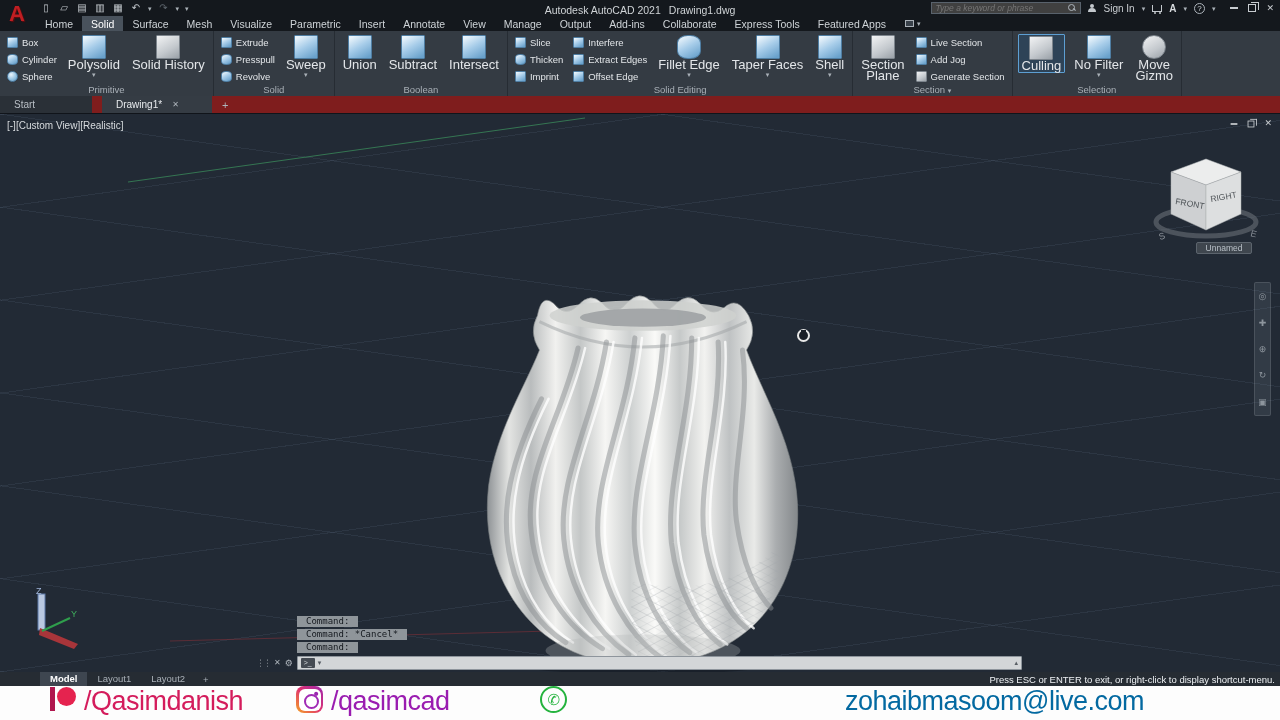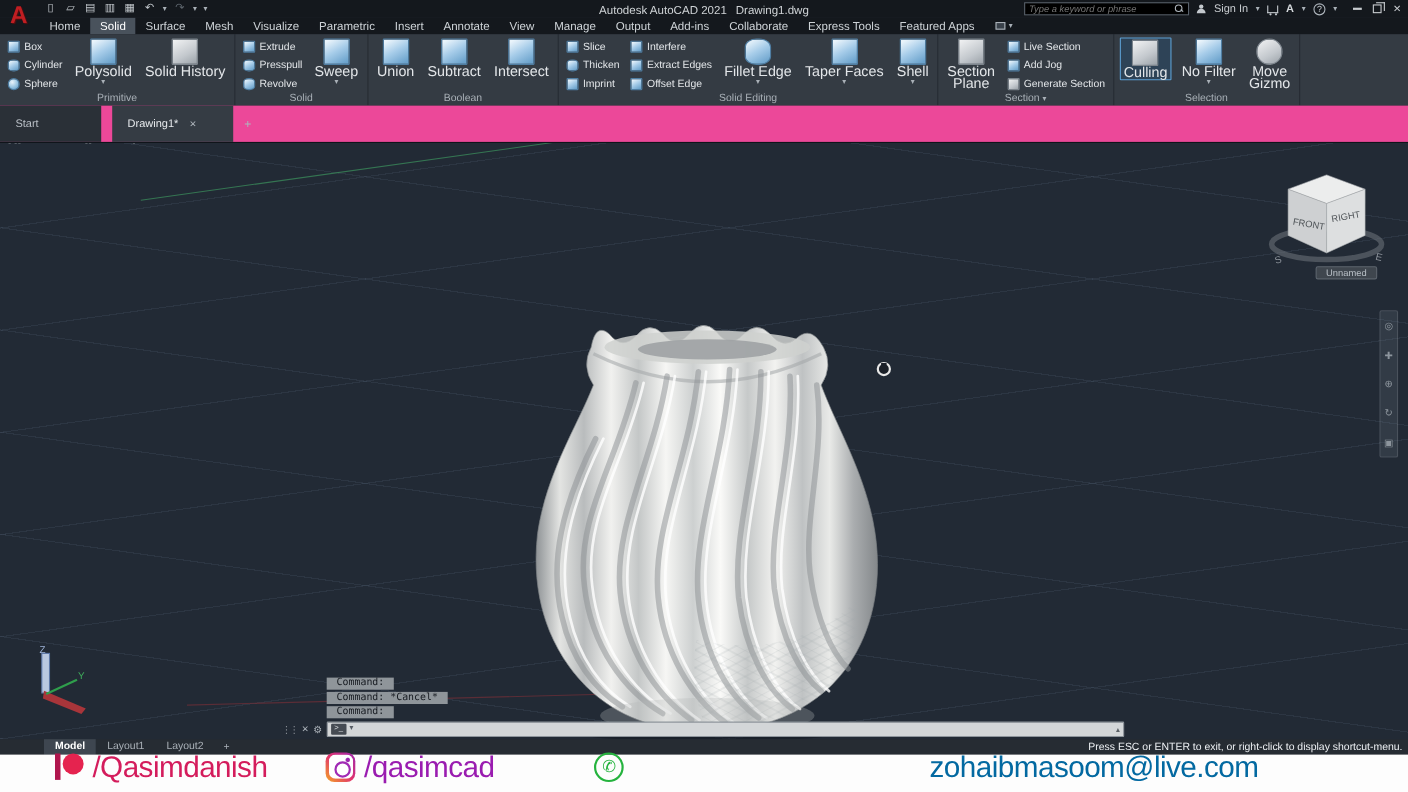--- a/index.html
+++ b/index.html
@@ -18,21 +18,21 @@
   .qi-new::before{content:"\25AF";} .qi-open::before{content:"\25B1";}
   .qi-save::before{content:"\25A4";} .qi-saveas::before{content:"\25A5";}
   .qi-plot::before{content:"\25A6";}
   .qi-undo::before{content:"\21B6";} .qi-redo::before{content:"\21B7"; color:#5e666e;}
   .caret { display:inline-block; color:#aab1b8; font-size:7px; line-height:7px; }
   .caret::before { content:"\25BE"; }
   .title-center { position:absolute; left:50%; transform:translateX(-50%); top:4px;
                   display:flex; gap:8px; white-space:nowrap; color:#cfd3d6; font-size:10.5px; }
   .tb-right { margin-left:auto; display:flex; align-items:center; gap:7px; padding-right:6px; }
   .searchbox { display:flex; align-items:center; gap:20px; width:150px; height:12px;
-               background:#000000; border:1px solid #59626c; padding:0 4px; }
+               background:#404040; border:1px solid #59626c; padding:0 4px; }
   .searchbox input { flex:1; background:transparent; border:none; outline:none;
                      font-style:italic; font-size:8.5px; color:#9aa2ab; width:100px;
                      font-family:"Liberation Sans",sans-serif; }
   .mag { position:relative; width:8px; height:8px; }
   .mag::before { content:""; position:absolute; left:0; top:0; width:5px; height:5px;
                  border:1px solid #aeb5bc; border-radius:50%; }
   .mag::after { content:""; position:absolute; left:5px; top:5px; width:3px; height:1px;
                 background:#aeb5bc; transform:rotate(45deg); }
   .person { position:relative; width:9px; height:9px; }
   .person::before { content:""; position:absolute; left:2.5px; top:0; width:4px; height:4px;
@@ -80,21 +80,21 @@
          border:1px solid #4f7ea3; border-radius:1px; flex:none; }
   .ico-sm { width:11px; height:11px; }
   .ico-lg { width:24px; height:24px; }
   .ico.round { border-radius:50%; background:radial-gradient(circle at 35% 30%,#eaf4fb,#8fbede 60%,#5f97c2); }
   .ico.cyl { border-radius:45% / 32%; }
   .ico.grey { background:linear-gradient(150deg,#f2f3f4,#c3c8cd 60%,#9aa1a8); border-color:#7d858d; }
   .lbtn.active { border:1px solid #5d9fd3; background:#2e4357; border-radius:1px; }
   .twol { line-height:10px; }
 
   
-  .filetabs { position:absolute; top:96px; left:0; right:0; height:34px; background:#ec4899;
+  .filetabs { position:absolute; top:96px; left:0; right:0; height:18px; background:#7f1d1d;
               display:flex; align-items:stretch; font-size:10px; color:#b9bfc6;
               border-bottom:1px solid #10141a; z-index:10; }
   .ftab { display:flex; align-items:center; gap:10px; padding:0 14px; }
   .ftab.start { background:#2a3037; width:92px; }
   .ftab.active { background:#353c44; color:#e8ebee; margin-left:10px; width:110px; }
   .tclose { color:#aeb5bc; font-size:8px; } .tclose::before{ content:"\2715"; }
   .tplus { display:flex; align-items:center; padding:0 10px; color:#aeb5bc; font-size:11px; }
   .tplus::before { content:"+"; }
 
   
@@ -150,21 +150,21 @@
   .statusbar { position:absolute; top:672px; left:0; right:0; height:14px; background:#262c33;
                display:flex; align-items:center; font-size:9.5px; color:#aab1b8;
                padding-left:40px; z-index:10; }
   .stab { padding:0 10px; height:14px; line-height:14px; }
   .stab.active { background:#3e4650; color:#ffffff; font-weight:bold; }
   .splus { padding:0 8px; } .splus::before { content:"+"; }
   .hint { margin-left:auto; padding-right:5px; color:#eef1f4; white-space:nowrap; }
 
   
   .banner { position:absolute; top:686px; left:0; right:0; height:34px; background:#fdfdfd; z-index:15; }
-  .bitem { position:absolute; top:0; height:22px; display:flex; align-items:center; gap:8px;
+  .bitem { position:absolute; top:0; height:22px; display:flex; gap:8px;
            font-size:27px; font-weight:500; letter-spacing:-0.5px; }
   .b-patreon { left:50px;  color:#d41c5c; }
   .b-insta   { left:296px; color:#9a1cb0; }
   .b-wa      { left:540px; color:#25b33e; }
   .b-email   { left:845px; color:#0369a1; font-weight:400; }
   .patreon-icon { position:relative; width:26px; height:26px; flex:none; }
   .patreon-icon::before { content:""; position:absolute; left:0; top:1px; width:5px; height:24px;
                           background:#b0164e; }
   .patreon-icon::after { content:""; position:absolute; left:7px; top:1px; width:19px; height:19px;
                          border-radius:50%; background:#e5234f; }

